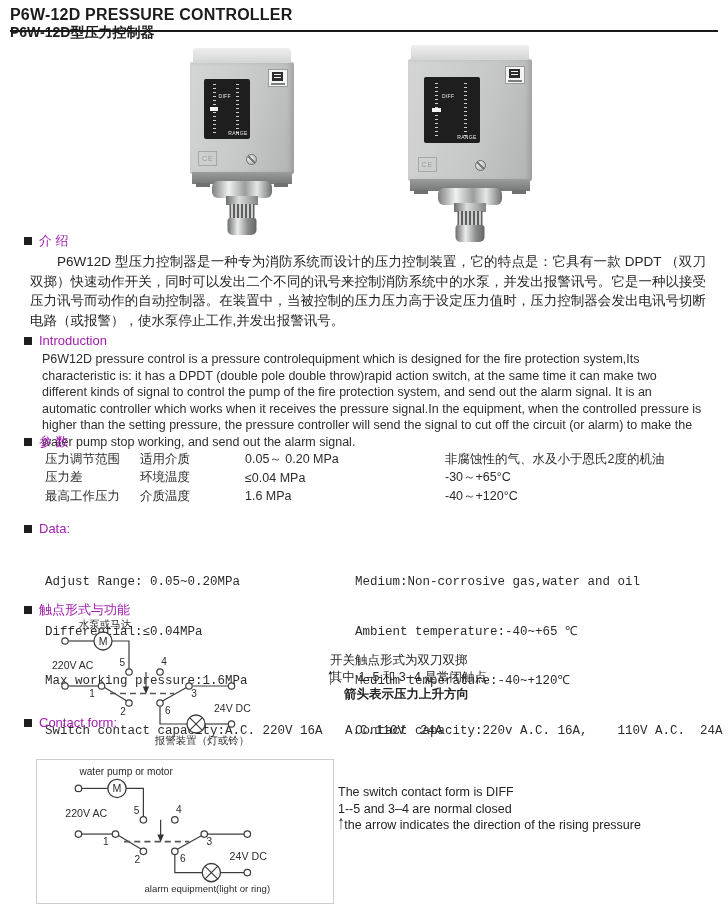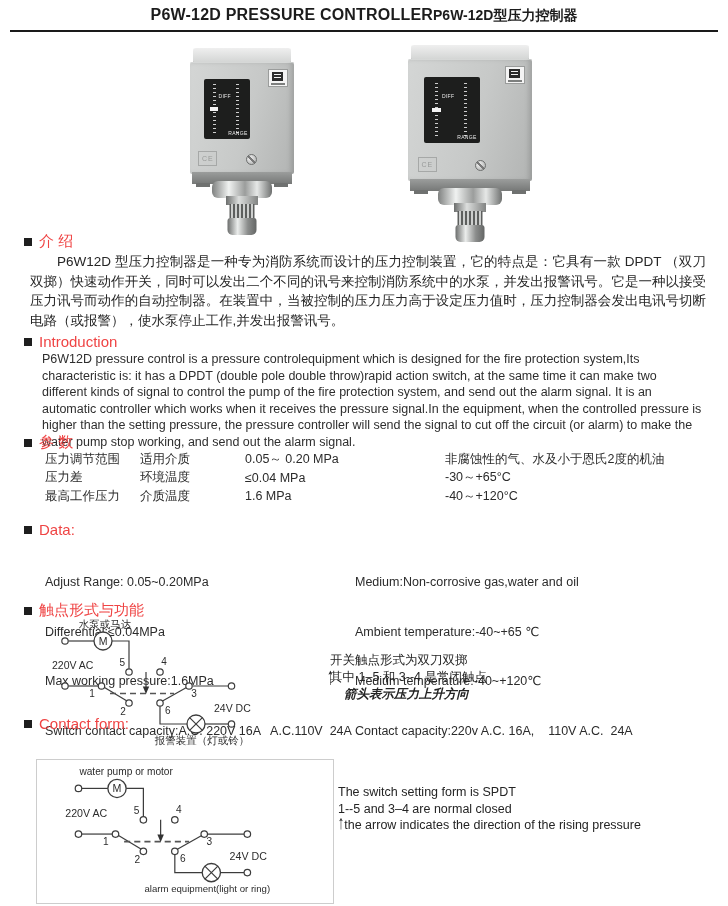--- a/index.html
+++ b/index.html
@@ -1,60 +1,60 @@
 <!DOCTYPE html>
 <html><head>
 <meta charset="utf-8">
 <style>
   html,body{margin:0;padding:0;background:#fff;}
   .page{position:relative;width:728px;height:906px;background:#fff;overflow:hidden;
         font-family:"Liberation Sans","DejaVu Sans",sans-serif;color:#2b2b2b;}
 
   
-  .hdr{position:absolute;top:6px;left:10px;right:10px;display:flex;justify-content:center;align-items:baseline;}
+  .hdr{position:absolute;top:6px;left:10px;right:10px;display:flex;justify-content:flex-start;align-items:baseline;flex-direction:column;}
   .title-en{font-size:16px;font-weight:bold;letter-spacing:.2px;color:#1c1c1c;}
   .title-zh{font-size:14px;font-weight:bold;color:#1c1c1c;}
   .hdr-rule{position:absolute;top:30px;left:10px;right:10px;border-top:2px solid #1a1a1a;}
 
   
-  .sec{position:absolute;left:24px;font-size:15px;color:#ef4444;display:flex;align-items:center;}
+  .sec{position:absolute;left:24px;font-size:13px;color:#a21caf;display:flex;align-items:center;}
   .sq{width:8px;height:8px;background:#1e1e1e;display:inline-block;margin-right:7px;flex:0 0 auto;}
 
   
   .para-zh{position:absolute;top:252px;left:30px;width:676px;margin:0;font-size:13.5px;line-height:19.5px;
            text-align:justify;text-indent:2em;color:#262626;}
   .para-en{position:absolute;top:351px;left:42px;width:662px;margin:0;font-size:12.5px;line-height:16.5px;color:#2e2e2e;}
 
   
   .ptable{position:absolute;top:450px;left:45px;width:670px;font-size:12.5px;}
   .prow{display:flex;height:18.5px;align-items:center;}
   .pc1{width:95px;}  .pc2{width:105px;} .pc3{width:200px;white-space:pre;} .pc4{flex:1;white-space:pre;}
 
   
   .dblock{position:absolute;top:541px;left:45px;width:670px;font-size:12.5px;display:flex;}
-  .dcol{line-height:16.5px;white-space:pre;}
+  .dcol{line-height:16.5px;white-space:pre;font-family:Liberation Mono, monospace;}
   .dcol.left{width:310px;} .dcol.right{flex:1;}
 
   
   .circuit text{fill:#2c2c2c;font-family:"Liberation Sans",sans-serif;}
   .circuit .wire{stroke:#3c3c3c;stroke-width:1.2;fill:none;}
   .circuit .dash{stroke:#555;stroke-width:1.6;stroke-dasharray:6 4;fill:none;}
   .circuit .term{fill:#fff;stroke:#3c3c3c;stroke-width:1.2;}
   .circuit .comp{fill:#fff;stroke:#3c3c3c;stroke-width:1.3;}
   .circuit .lbl{font-size:10.5px;}
   .circuit .num{font-size:10px;}
   .circuit .mid{text-anchor:middle;}
   .circuit .end{text-anchor:end;}
   .fig-zh{position:absolute;top:616px;left:32px;}
   .fig-en{position:absolute;top:759px;left:36px;border:1px solid #cdcdcd;padding:3px 4px 2px 8px;background:#fff;}
 
   .notes{position:absolute;font-size:12.5px;line-height:17px;color:#242424;}
   .notes-zh{top:652px;left:330px;width:330px;}
   .notes-en{top:784px;left:338px;width:380px;line-height:16.5px;}
-  .note-bold{font-weight:bold;padding-left:14px;font-style:italic;}
+  .note-bold{font-weight:bold;padding-left:14px;}
   .up-arrow{display:inline-block;transform:scaleY(1.55);transform-origin:center 70%;font-weight:normal;}
   .notes-zh .hang-arrow{position:absolute;left:-3px;top:16px;font-size:14px;transform:scaleY(1.7);}
 
   
   .products{position:absolute;top:45px;left:0;width:728px;height:210px;}
   .device{position:absolute;}
   .device-a{left:190px;top:3px;width:104px;height:192px;}
   .device-b{left:408px;top:0;width:124px;height:206px;}
   .dev-lid{position:absolute;left:3px;right:3px;top:0;height:15px;border-radius:3px 3px 1px 1px;
            background:linear-gradient(#efefef,#d2d4d3);box-shadow:inset 0 -1px 0 #b3b5b4;}
@@ -300,18 +300,18 @@
     <text class="num end" x="93" y="50">5</text>
     <text class="num mid" x="132" y="49">4</text>
     <text class="num mid" x="60" y="80.5">1</text>
     <text class="num mid" x="91" y="99">2</text>
     <text class="num" x="133" y="98">6</text>
     <text class="num mid" x="162" y="80.5">3</text>
   </svg>
   </div>
 
   <div class="notes notes-en">
-    <div>The switch setting form is SPDT</div>
+    <div>The switch contact form is DIFF</div>
     <div>1--5 and 3–4 are normal closed</div>
     <div><span class="up-arrow">↑</span><span>the arrow indicates the direction of the rising pressure</span></div>
   </div>
 
 </div>
 
 </body></html>

